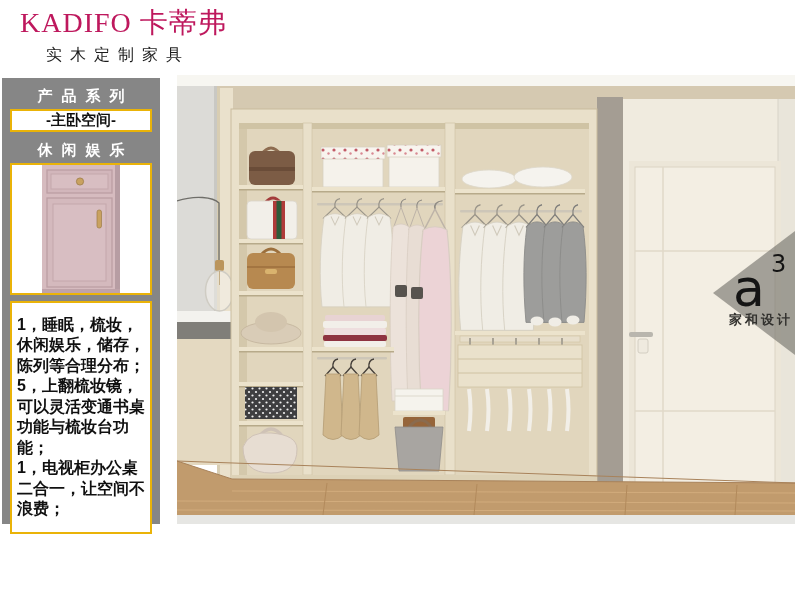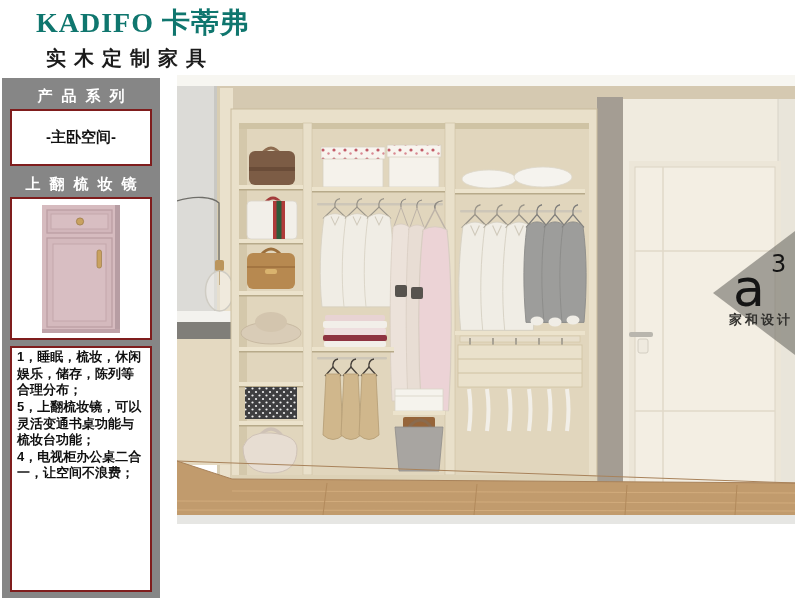--- a/index.html
+++ b/index.html
@@ -1,72 +1,72 @@
 <!DOCTYPE html>
 <html><head>
 <meta charset="utf-8">
 <style>
   html,body{margin:0;padding:0;background:#ffffff;}
   .page{position:relative;width:800px;height:600px;background:#ffffff;overflow:hidden;
         font-family:"Liberation Sans",sans-serif;}
   
-  .brand-logo{position:absolute;left:36px;top:4px;font-family:"Liberation Serif",serif;
-        font-weight:bold;font-size:28px;letter-spacing:1px;color:#0f766e;}
-  .brand-tagline{position:absolute;left:46px;top:45px;font-size:20px;font-weight:bold;
+  .brand-logo{position:absolute;left:20px;top:4px;font-family:"Liberation Serif",serif;
+        font-weight:normal;font-size:28px;letter-spacing:1px;color:#be185d;}
+  .brand-tagline{position:absolute;left:46px;top:45px;font-size:16px;font-weight:normal;
         letter-spacing:8px;color:#1c1c1c;}
   
-  .sidebar{position:absolute;left:2px;top:78px;width:158px;height:520px;background:#868686;
+  .sidebar{position:absolute;left:2px;top:78px;width:158px;height:446px;background:#868686;
         box-sizing:border-box;display:flex;flex-direction:column;padding:7px 8px 6px;}
   .sec-title{color:#ffffff;font-size:15px;font-weight:bold;letter-spacing:9px;
         padding-left:9px;text-align:center;line-height:1;margin:3px 0 6px;}
-  .gold-box{background:#ffffff;border:2px solid #7f1d1d;box-sizing:border-box;}
+  .gold-box{background:#ffffff;border:2px solid #eab308;box-sizing:border-box;}
   .series-box{height:57px;display:flex;align-items:center;justify-content:center;
         font-size:15px;font-weight:bold;color:#111;margin-bottom:7px;}
   .door-box{height:143px;display:flex;align-items:center;justify-content:center;margin-bottom:6px;}
-  .points-box{flex:1;padding:1px 5px;font-size:13px;font-weight:bold;color:#101010;line-height:1.28;}
+  .points-box{flex:1;padding:12px 5px;font-size:16px;font-weight:bold;color:#101010;line-height:1.28;}
   
   .photo{position:absolute;left:177px;top:75px;width:618px;height:449px;}
   .photo svg{display:block;}
 </style>
 </head>
 <body>
 
 <div class="page">
 
   <div class="brand-logo">KADIFO 卡蒂弗</div>
   <div class="brand-tagline">实木定制家具</div>
 
   <aside class="sidebar">
     <div class="sec-title">产品系列</div>
     <div class="gold-box series-box">
       <span>-主卧空间-</span>
     </div>
 
-    <div class="sec-title">上翻梳妆镜</div>
+    <div class="sec-title">休闲娱乐</div>
     <div class="gold-box door-box">
 
       <svg width="78" height="128" viewBox="0 0 78 128">
         <rect x="0" y="0" width="78" height="128" fill="#d6bbbf"></rect>
         <rect x="73" y="0" width="5" height="128" fill="#b79da3"></rect>
         <rect x="0" y="124" width="78" height="4" fill="#bfa3a9"></rect>
 
         <rect x="5" y="5" width="65" height="23" fill="#d2b6bb" stroke="#bc9ea4" stroke-width="1.3"></rect>
         <rect x="9" y="9" width="57" height="15" fill="#d8bec2" stroke="#c4a7ac" stroke-width="1"></rect>
         <circle cx="38" cy="16.5" r="3.6" fill="#c9a260" stroke="#9d7c46" stroke-width="0.8"></circle>
 
         <rect x="5" y="33" width="65" height="89" fill="#d4b9bd" stroke="#bc9ea4" stroke-width="1.3"></rect>
         <rect x="11" y="39" width="53" height="77" fill="#d8bec2" stroke="#c4a7ac" stroke-width="1"></rect>
         <rect x="55" y="45" width="4.5" height="18" rx="2" fill="#c9a260" stroke="#9d7c46" stroke-width="0.7"></rect>
       </svg>
     </div>
 
     <div class="gold-box points-box">
       <div>1，睡眠，梳妆，休闲娱乐，储存，陈列等合理分布；</div>
       <div>5，上翻梳妆镜，可以灵活变通书桌功能与梳妆台功能；</div>
-      <div>4，电视柜办公桌二合一，让空间不浪费；</div>
+      <div>1，电视柜办公桌二合一，让空间不浪费；</div>
     </div>
   </aside>
 
   <div class="photo">
     <svg width="618" height="449" viewBox="0 0 618 449">
       <defs>
         <g id="shirt">
           <path d="M0,2 q-1,-7 5,-8" fill="none" stroke="#9a958a" stroke-width="1.2"></path>
           <path d="M-12,13 L0,2 L12,13" fill="none" stroke="#9a958a" stroke-width="1.2"></path>
           <path d="M-11,12 C-15,38 -16,70 -13,97 L13,97 C16,70 15,38 11,12 C4,7 -4,7 -11,12 Z" stroke="#d6d1c2" stroke-width="0.8"></path>

